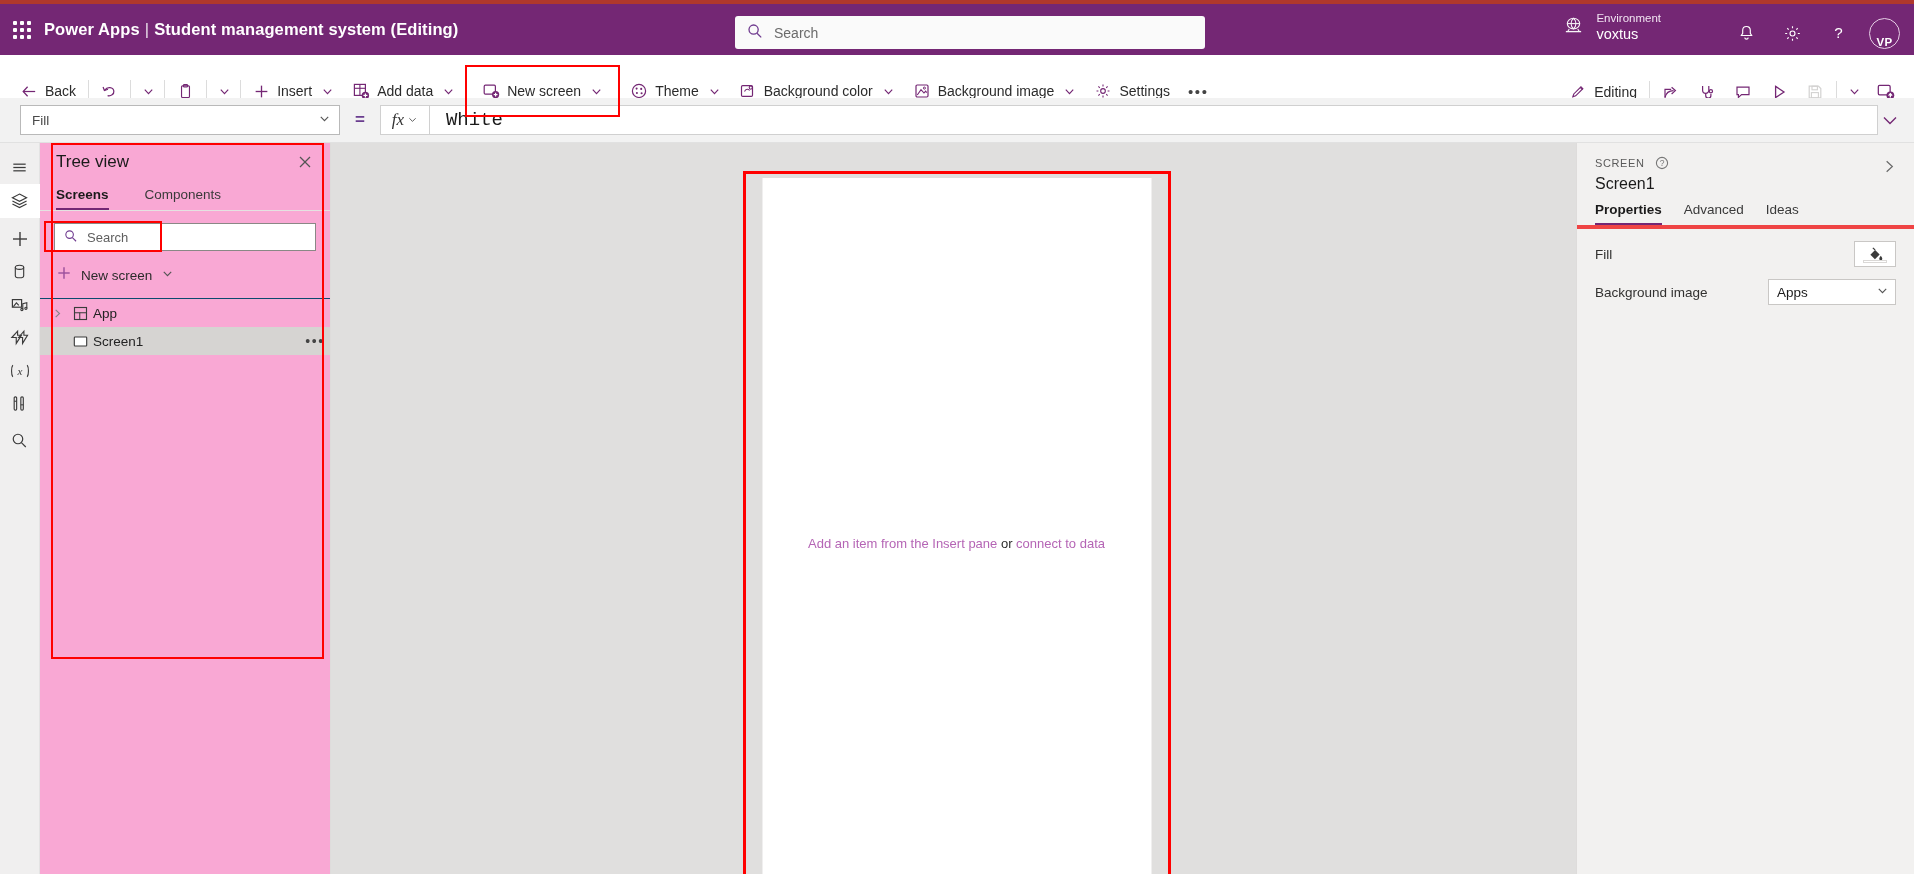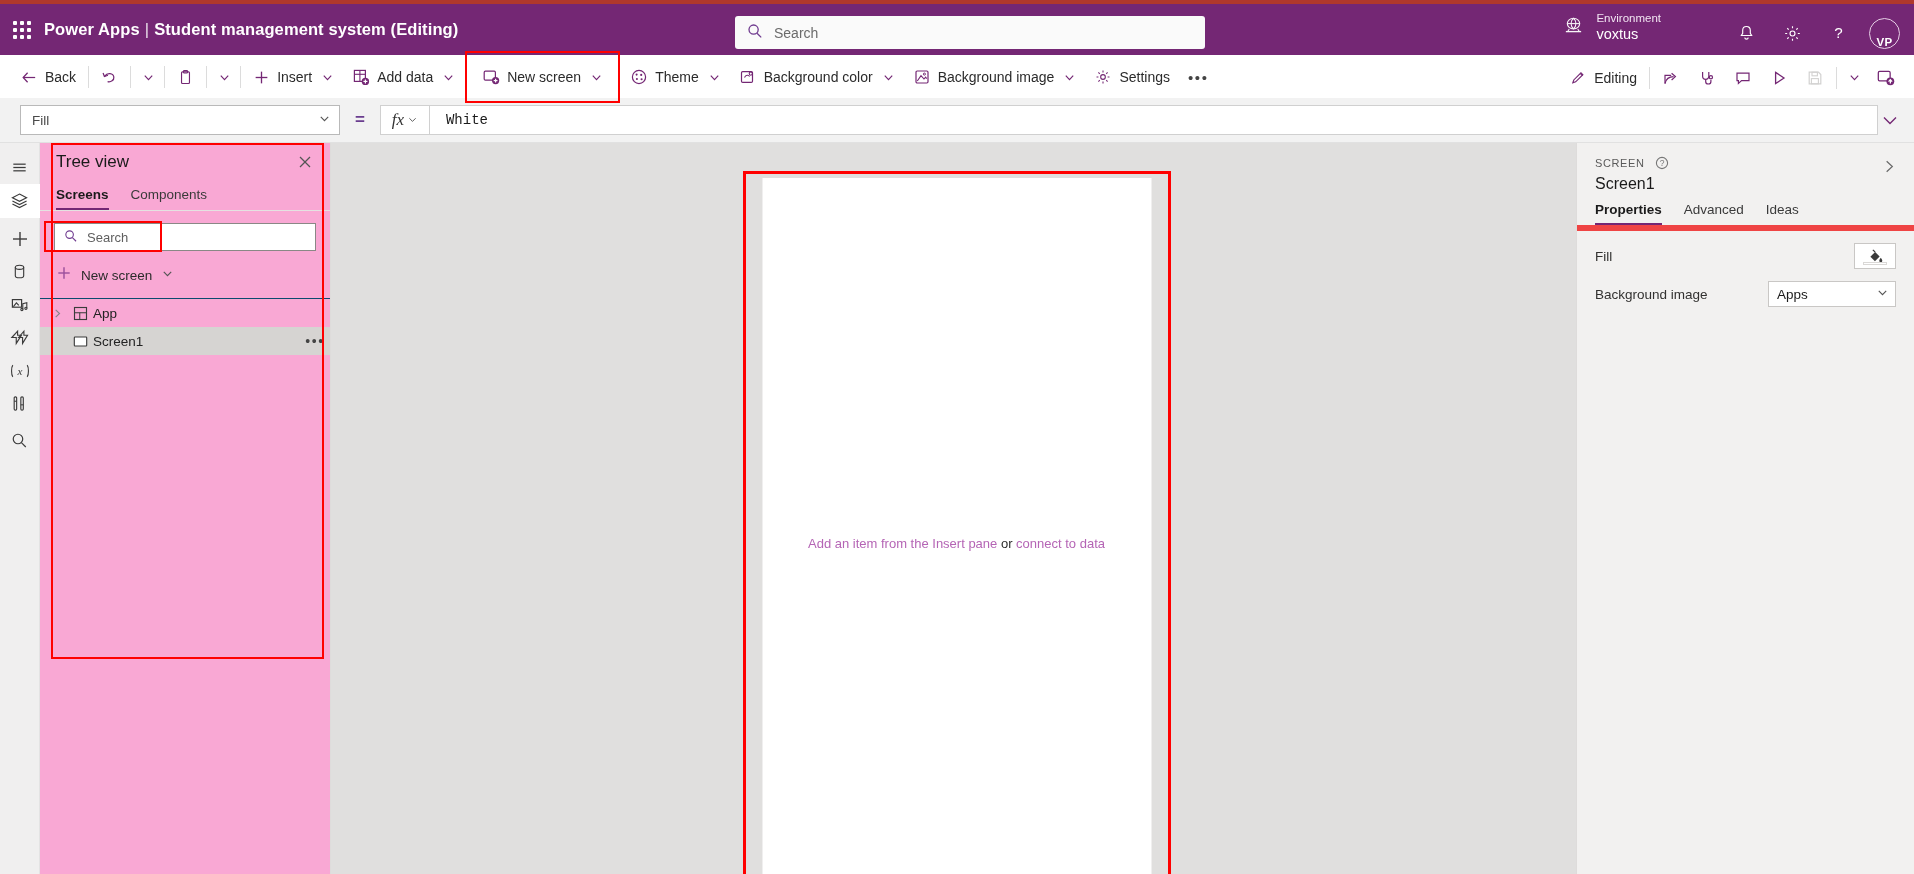--- a/index.html
+++ b/index.html
@@ -45,21 +45,21 @@
     width:46px; height:51px; display:flex; align-items:center; justify-content:center; cursor:pointer;
   }
   #avatar {
     width:31px; height:31px; border-radius:50%; border:1.3px solid #e6cfe6;
     display:flex; align-items:flex-end; justify-content:center;
     font-size:11.5px; font-weight:bold; letter-spacing:.4px; margin-left:8px; cursor:pointer;
   }
 
   
   #command-bar {
-    position:absolute; top:56px; left:0; width:1914px; height:43px;
+    position:absolute; top:70px; left:0; width:1914px; height:43px;
     background:#fff; border-bottom:1px solid #e6e6e6; display:flex; align-items:center;
   }
   .cmd {
     display:flex; align-items:center; height:32px; padding:0 9px; gap:7px;
     font-size:14px; color:#2b2b2b; cursor:pointer; border-radius:2px; white-space:nowrap;
   }
   .cmd .ci { display:flex; align-items:center; }
   .cmd .chev { margin-left:2px; display:flex; }
   .cmd.disabled { opacity:.38; cursor:default; }
   .vsep { width:1px; height:22px; background:#dcdcdc; margin:0 3px; }
@@ -84,21 +84,21 @@
   #prop-select .txt { flex:1; }
   #eq { margin:0 15px; font-size:17px; color:#6a3d8f; font-weight:bold; }
   #fx-btn {
     width:50px; height:30px; background:#fff; border:1px solid #d0d0d0;
     display:flex; align-items:center; justify-content:center; gap:3px; cursor:pointer;
   }
   #fx-btn .fx { font-family:"Liberation Serif", serif; font-style:italic; font-size:17px; color:#333; }
   #formula-input {
     height:30px; flex:1; background:#fff; border:1px solid #d0d0d0; border-left:none;
     display:flex; align-items:center; padding-left:16px;
-    font-family:"Liberation Mono", monospace; font-size:14px; color:#1a1a1a; margin-right:36px;
+    font-family:"Liberation Mono", monospace; font-size:19px; color:#1a1a1a; margin-right:36px;
   }
   #formula-expand { position:absolute; right:10px; top:8px; width:28px; height:28px; display:flex; align-items:center; justify-content:center; cursor:pointer; }
 
   
   #left-rail {
     position:absolute; top:143px; left:0; width:40px; height:731px;
     background:#f0efef; border-right:1px solid #e3e3e3;
     display:flex; flex-direction:column; align-items:center; padding-top:8px;
   }
   .rail-item {
@@ -108,21 +108,21 @@
   .rail-item.active { background:#ffffff; }
 
   
   #tree-panel {
     position:absolute; top:143px; left:40px; width:291px; height:731px;
     background:#f9a8d4; border-right:1px solid #dedcdb;
   }
   #tree-head { height:38px; display:flex; align-items:center; padding:0 12px 0 16px; }
   #tree-title { font-size:17px; color:#1b1b1b; flex:1; }
   #tree-close { width:26px; height:26px; display:flex; align-items:center; justify-content:center; cursor:pointer; }
-  #tree-tabs { display:flex; padding:0 16px; gap:22px; border-bottom:1px solid #e4e2e1; }
+  #tree-tabs { display:flex; padding:0 16px; gap:36px; border-bottom:1px solid #e4e2e1; }
   .ttab { font-size:13.5px; color:#3a3a3a; padding:6px 0 8px; cursor:pointer; position:relative; }
   .ttab.active { font-weight:bold; color:#1b1b1b; }
   .ttab.active::after { content:""; position:absolute; bottom:0; left:0; right:0; height:2.5px; background:#742774; }
   #tree-search {
     margin:12px 14px 0 14px; height:28px; background:#fff; border:1px solid #8a8886;
     display:flex; align-items:center; padding:0 8px 0 9px; gap:9px; cursor:text;
   }
   #tree-search span { font-size:13px; color:#5f5f5f; }
   #new-screen-row {
     margin:9px 0 0 0; height:30px; display:flex; align-items:center; gap:9px;
@@ -161,21 +161,21 @@
   #props-panel {
     position:absolute; top:143px; right:0; width:338px; height:731px;
     background:#f2f1f0; border-left:1px solid #dedcdb;
   }
   #props-top { display:flex; align-items:flex-start; padding:10px 12px 0 18px; }
   #props-kicker { flex:1; }
   #props-kicker .k { font-size:11px; color:#5a5a5a; letter-spacing:.6px; display:inline-block; vertical-align:middle; }
   #props-kicker .qmark { display:inline-flex; vertical-align:middle; margin-left:6px; }
   #props-name { font-size:16px; color:#1b1b1b; margin-top:4px; }
   #props-collapse { width:26px; height:26px; display:flex; align-items:center; justify-content:center; cursor:pointer; }
-  #props-tabs { display:flex; gap:22px; padding:9px 18px 0 18px; border-bottom:6px solid #ef4444; }
+  #props-tabs { display:flex; gap:22px; padding:9px 18px 0 18px; border-bottom:4px solid #ef4444; }
   .ptab { font-size:13.5px; color:#3a3a3a; padding-bottom:8px; cursor:pointer; position:relative; }
   .ptab.active { font-weight:bold; color:#1b1b1b; }
   .ptab.active::after { content:""; position:absolute; bottom:0; left:0; right:0; height:2.5px; background:#742774; }
   .prop-row { display:flex; align-items:center; padding:0 18px; height:34px; margin-top:4px; }
   .prop-row .plabel { flex:1; font-size:13.5px; color:#323130; }
   .fill-swatch-btn {
     width:42px; height:26px; background:#fff; border:1px solid #c9c7c5;
     display:flex; align-items:center; justify-content:center; cursor:pointer; position:relative;
   }
   .fill-swatch-btn .bar { position:absolute; bottom:3px; left:8px; right:8px; height:3px; background:#fff; border:1px solid #dad8d6; }

